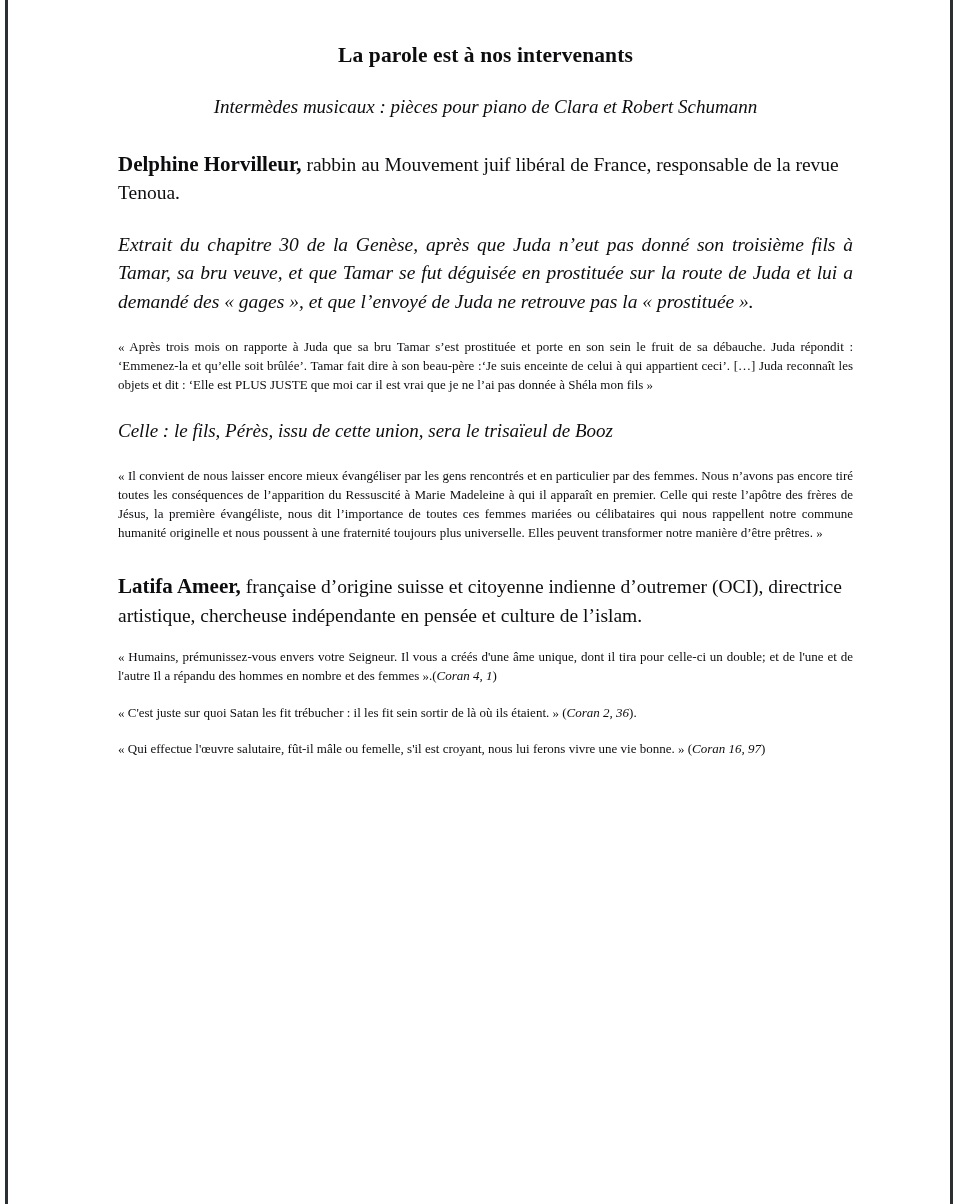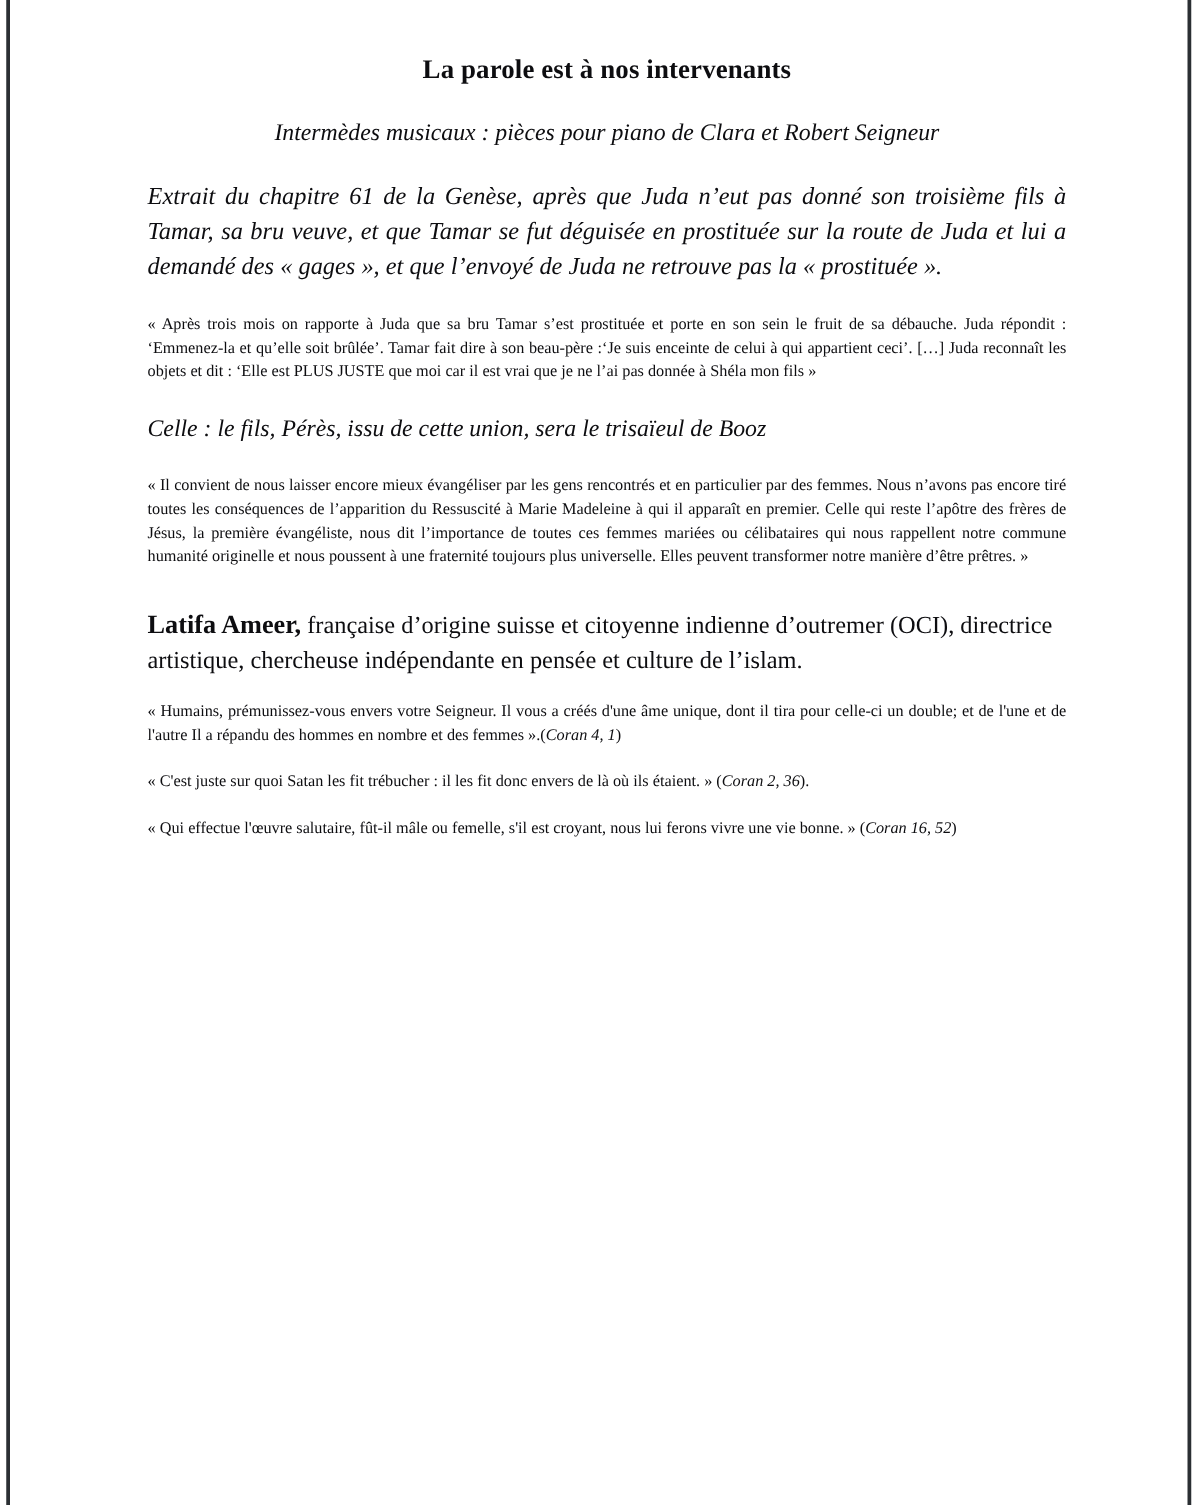--- a/index.html
+++ b/index.html
@@ -94,43 +94,46 @@
 
 <div class="page">
 
   <div class="edge-rule left"></div>
   <div class="edge-rule right"></div>
 
   <div class="content">
 
     <h1 class="doc-title">La parole est à nos intervenants</h1>
 
-    <p class="subtitle">Intermèdes musicaux : pièces pour piano de Clara et Robert Seigneur</p>
+    <p class="subtitle">Intermèdes musicaux : pièces pour piano de Clara et Robert Schumann</p>
 
+    <p class="speaker-block gap-lg">
+      <span class="speaker-name">Delphine Horvilleur,</span><span> rabbin au Mouvement juif libéral de France, responsable de la revue Tenoua.</span>
+    </p>
 
-    <p class="italic-extract">Extrait du chapitre 61 de la Genèse, après que Juda n’eut pas donné son troisième fils à Tamar, sa bru veuve, et que Tamar se fut déguisée en prostituée sur la route de Juda et lui a demandé des « gages », et que l’envoyé de Juda ne retrouve pas la « prostituée ».</p>
+    <p class="italic-extract">Extrait du chapitre 30 de la Genèse, après que Juda n’eut pas donné son troisième fils à Tamar, sa bru veuve, et que Tamar se fut déguisée en prostituée sur la route de Juda et lui a demandé des « gages », et que l’envoyé de Juda ne retrouve pas la « prostituée ».</p>
 
     <p class="quote-para">« Après trois mois on rapporte à Juda que sa bru Tamar s’est prostituée et porte en son sein le fruit de sa débauche. Juda répondit : ‘Emmenez-la et qu’elle soit brûlée’. Tamar fait dire à son beau-père :‘Je suis enceinte de celui à qui appartient ceci’. […] Juda reconnaît les objets et dit : ‘Elle est PLUS JUSTE que moi car il est vrai que je ne l’ai pas donnée à Shéla mon fils »</p>
 
     <p class="nota">Celle : le fils, Pérès, issu de cette union, sera le trisaïeul de Booz</p>
 
 
 
     <p class="quote-para">« Il convient de nous laisser encore mieux évangéliser par les gens rencontrés et en particulier par des femmes. Nous n’avons pas encore tiré toutes les conséquences de l’apparition du Ressuscité à Marie Madeleine à qui il apparaît en premier. Celle qui reste l’apôtre des frères de Jésus, la première évangéliste, nous dit l’importance de toutes ces femmes mariées ou célibataires qui nous rappellent notre commune humanité originelle et nous poussent à une fraternité toujours plus universelle. Elles peuvent transformer notre manière d’être prêtres. »</p>
 
     <p class="speaker-block gap-lg">
       <span class="speaker-name">Latifa Ameer,</span><span> française d’origine suisse et citoyenne indienne d’outremer (OCI), directrice artistique, chercheuse indépendante en pensée et culture de l’islam.</span>
     </p>
 
     <p class="quote-para tight">
       <span>« Humains, prémunissez-vous envers votre Seigneur. Il vous a créés d'une âme unique, dont il tira pour celle-ci un double; et de l'une et de l'autre Il a répandu des hommes en nombre et des femmes ».(</span><em class="src">Coran 4, 1</em><span>)</span>
     </p>
 
     <p class="quote-para tight">
-      <span>« C'est juste sur quoi Satan les fit trébucher : il les fit donc envers de là où ils étaient. » (</span><em class="src">Coran 2, 36</em><span>).</span>
+      <span>« C'est juste sur quoi Satan les fit trébucher : il les fit sein sortir de là où ils étaient. » (</span><em class="src">Coran 2, 36</em><span>).</span>
     </p>
 
     <p class="quote-para tight">
-      <span>« Qui effectue l'œuvre salutaire, fût-il mâle ou femelle, s'il est croyant, nous lui ferons vivre une vie bonne. » (</span><em class="src">Coran 16, 52</em><span>)</span>
+      <span>« Qui effectue l'œuvre salutaire, fût-il mâle ou femelle, s'il est croyant, nous lui ferons vivre une vie bonne. » (</span><em class="src">Coran 16, 97</em><span>)</span>
     </p>
 
   </div>
 </div>
 
 </body></html>

